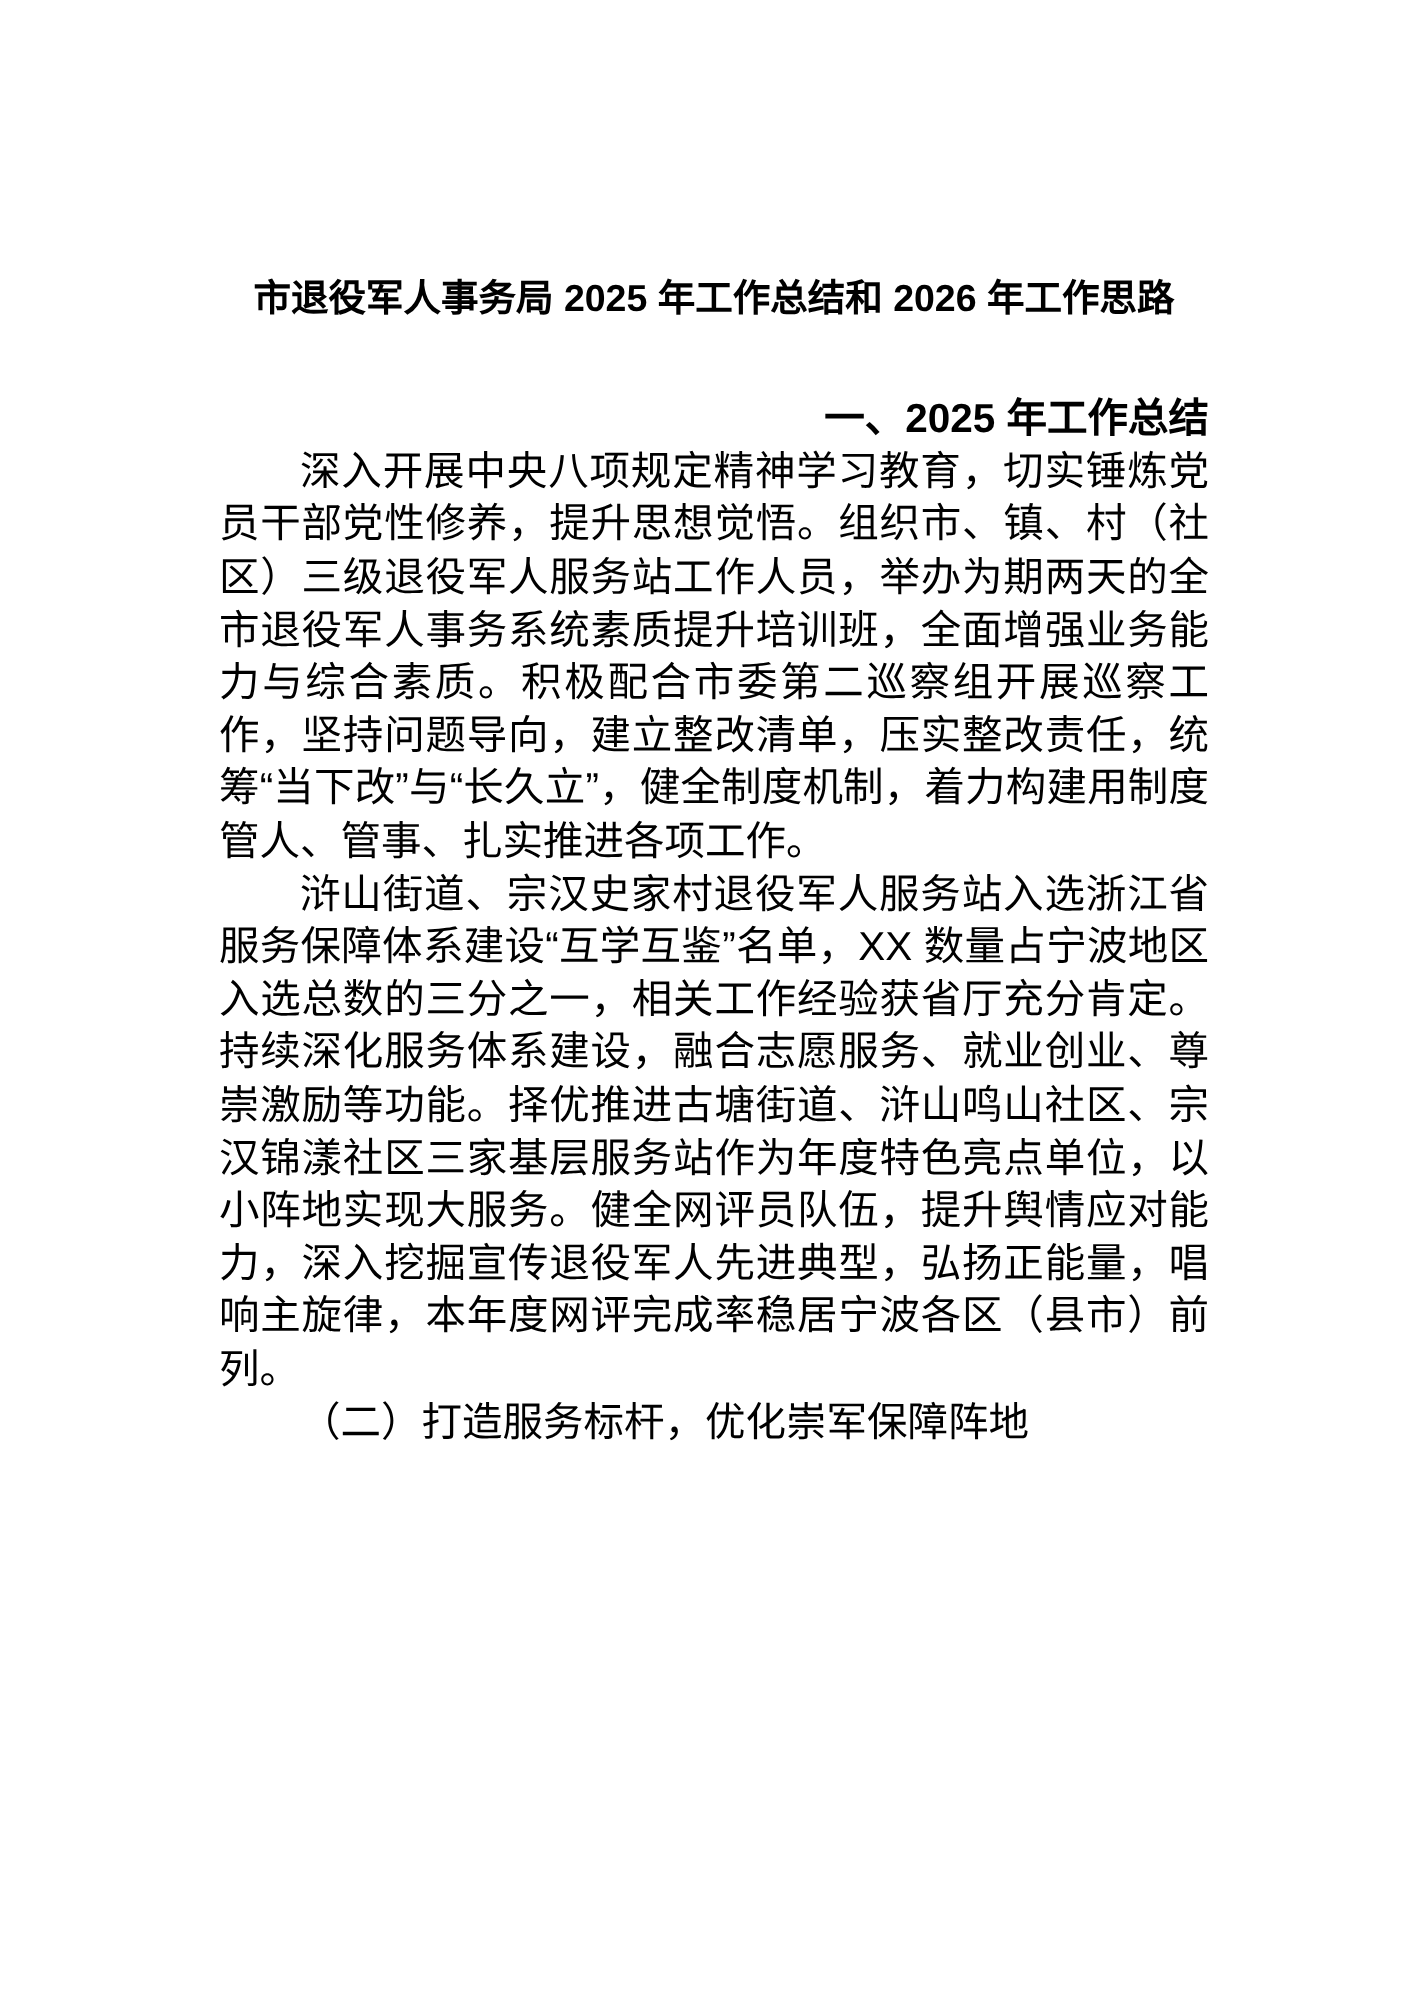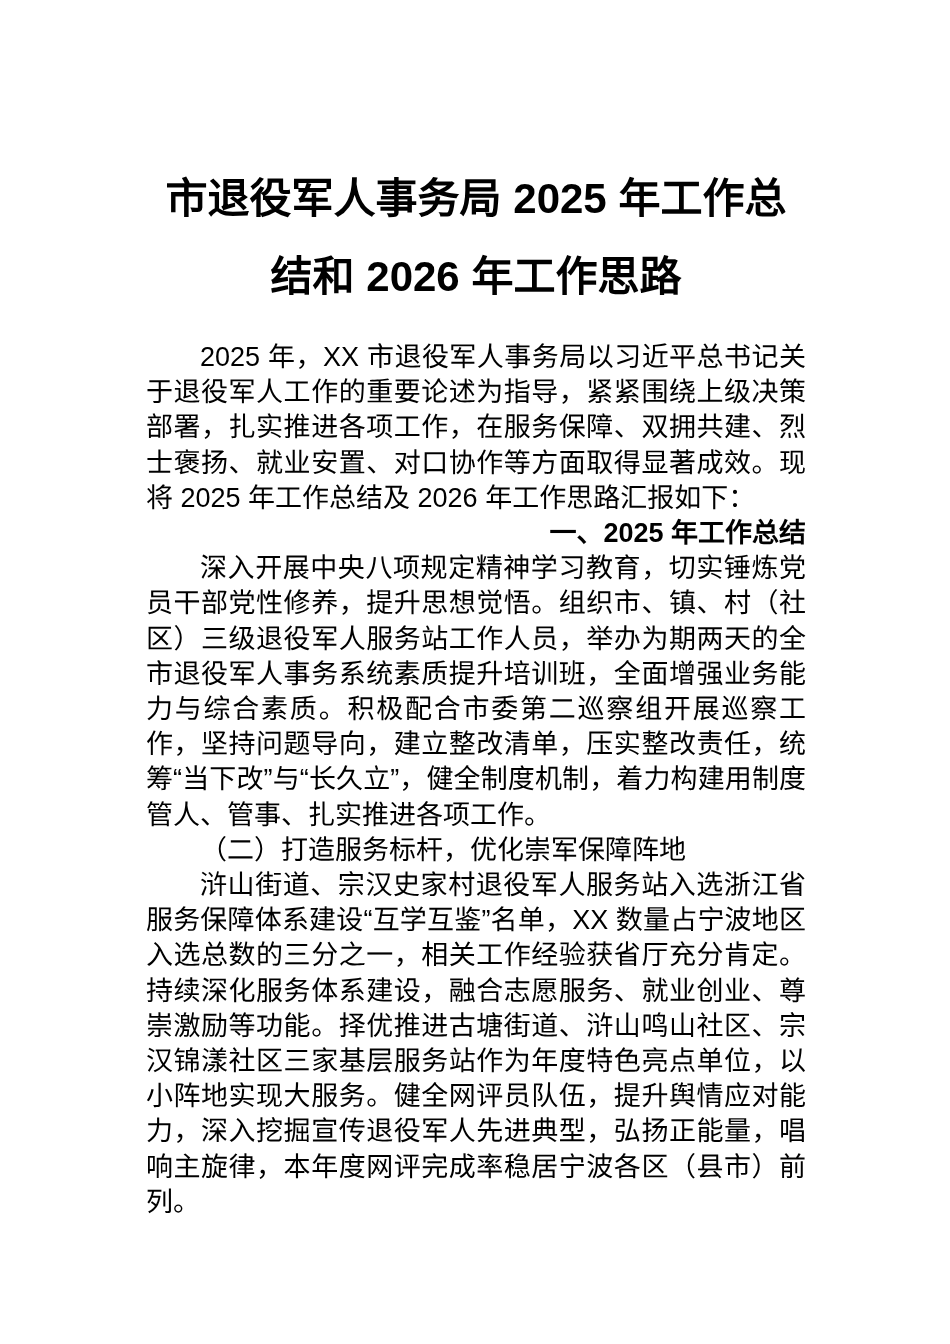--- a/index.html
+++ b/index.html
@@ -26,21 +26,21 @@
 
   #doc-body {
     position: absolute;
     left: 146px;
     top: 160px;
     width: 660px;
   }
 
   
   .doc-title {
-    font-size: 42px;
+    font-size: 25px;
     font-weight: 700;
     line-height: 78px;
     text-align: center;
     letter-spacing: 0px;
     margin: 0 0 24px 0;
     word-break: break-all;
   }
 
   
   .para {
@@ -67,26 +67,25 @@
   }
 </style>
 </head>
 <body>
 
 <div id="page">
   <div id="doc-body">
 
     <h1 class="doc-title">市退役军人事务局 2025 年工作总结和 2026 年工作思路</h1>
 
-    <p class="para indent">2025 年，XX 市退役军人事务局以习近平总书记关于退役军人工作的重要论述为指导，紧紧围绕上级决策部署，扎实推进各项工作，在服务保障、双拥共建、烈士褒扬、就业安置、对口协作等方面取得显著成效。现将 2025 年工作总结及 2026 年工作思路汇报如下：</p>
 
     <p class="para heading-bold-sub">一、2025 年工作总结</p>
 
 
     <p class="para indent">深入开展中央八项规定精神学习教育，切实锤炼党员干部党性修养，提升思想觉悟。组织市、镇、村（社区）三级退役军人服务站工作人员，举办为期两天的全市退役军人事务系统素质提升培训班，全面增强业务能力与综合素质。积极配合市委第二巡察组开展巡察工作，坚持问题导向，建立整改清单，压实整改责任，统筹“当下改”与“长久立”，健全制度机制，着力构建用制度管人、管事、扎实推进各项工作。</p>
 
+    <p class="para indent">浒山街道、宗汉史家村退役军人服务站入选浙江省服务保障体系建设“互学互鉴”名单，XX 数量占宁波地区入选总数的三分之一，相关工作经验获省厅充分肯定。持续深化服务体系建设，融合志愿服务、就业创业、尊崇激励等功能。择优推进古塘街道、浒山鸣山社区、宗汉锦漾社区三家基层服务站作为年度特色亮点单位，以小阵地实现大服务。健全网评员队伍，提升舆情应对能力，深入挖掘宣传退役军人先进典型，弘扬正能量，唱响主旋律，本年度网评完成率稳居宁波各区（县市）前列。</p>
+
     <p class="para subheading">（二）打造服务标杆，优化崇军保障阵地</p>
-
-    <p class="para indent">浒山街道、宗汉史家村退役军人服务站入选浙江省服务保障体系建设“互学互鉴”名单，XX 数量占宁波地区入选总数的三分之一，相关工作经验获省厅充分肯定。持续深化服务体系建设，融合志愿服务、就业创业、尊崇激励等功能。择优推进古塘街道、浒山鸣山社区、宗汉锦漾社区三家基层服务站作为年度特色亮点单位，以小阵地实现大服务。健全网评员队伍，提升舆情应对能力，深入挖掘宣传退役军人先进典型，弘扬正能量，唱响主旋律，本年度网评完成率稳居宁波各区（县市）前列。</p>
 
 
   </div>
 </div>
 
 </body></html>

